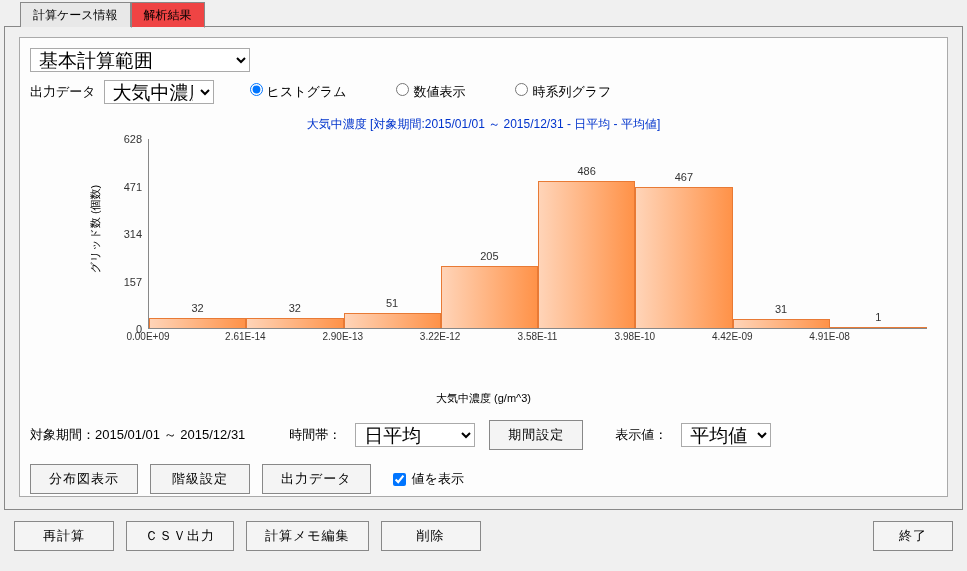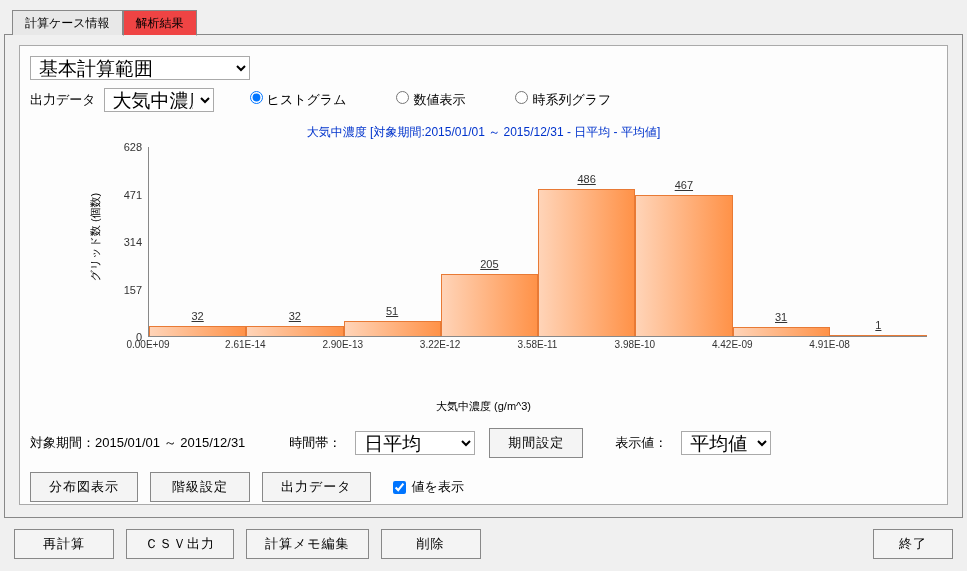--- a/index.html
+++ b/index.html
@@ -7,22 +7,22 @@
       font-family: "Meiryo", "MS PGothic", sans-serif;
       font-size: 13px;
       background: #f0f0f0;
       width: 967px;
       height: 571px;
       overflow: hidden;
       position: relative;
     }
     .tabs {
       display: flex;
-      padding-left: 12px;
-      margin-top: 10px;
+      padding-left: 20px;
+      margin-top: 2px;
       position: relative;
       z-index: 2;
       font-family: Liberation Mono, monospace;
     }
     .tab {
       padding: 4px 12px 3px 12px;
       border: 1px solid #888;
       border-bottom: none;
       background: #e8e8e8;
       font-size: 12px;
@@ -137,21 +137,20 @@
     .bar {
       width: 100%;
       background: linear-gradient(to right, #ffd4b8 0%, #ff9248 100%);
       border: 1px solid #e87a35;
       border-bottom: none;
     }
     .bar-label {
       font-size: 11px;
       margin-bottom: 4px;
       color: #333;
-      text-decoration: underline;
     }
     .x-ticks {
       position: absolute;
       left: 78px;
       right: 10px;
       top: 192px;
       height: 16px;
       display: flex;
     }
     .x-tick {

